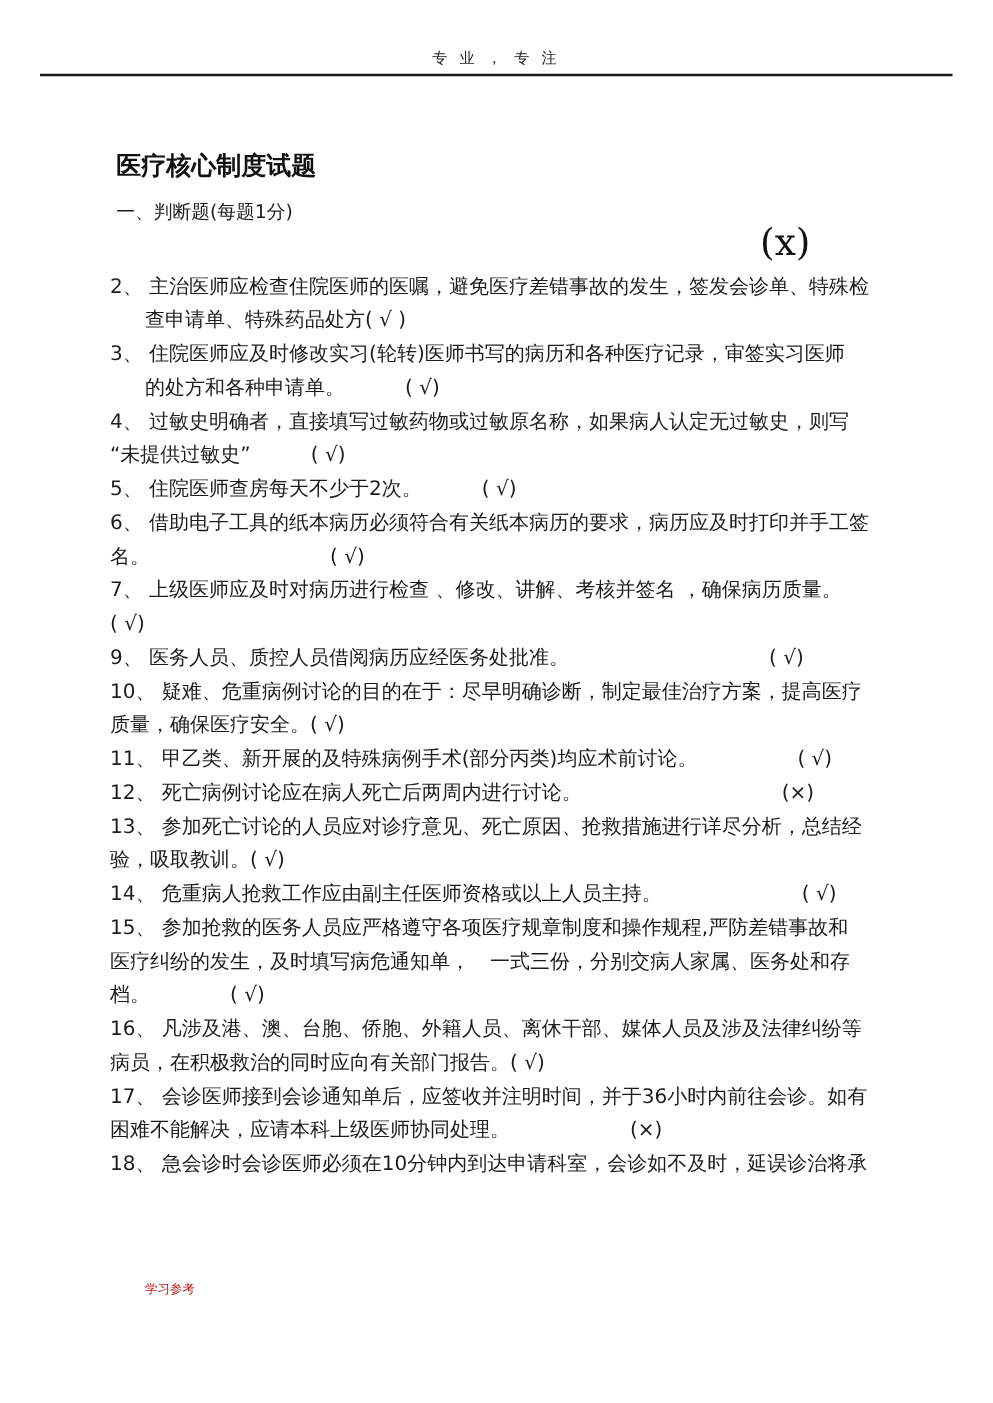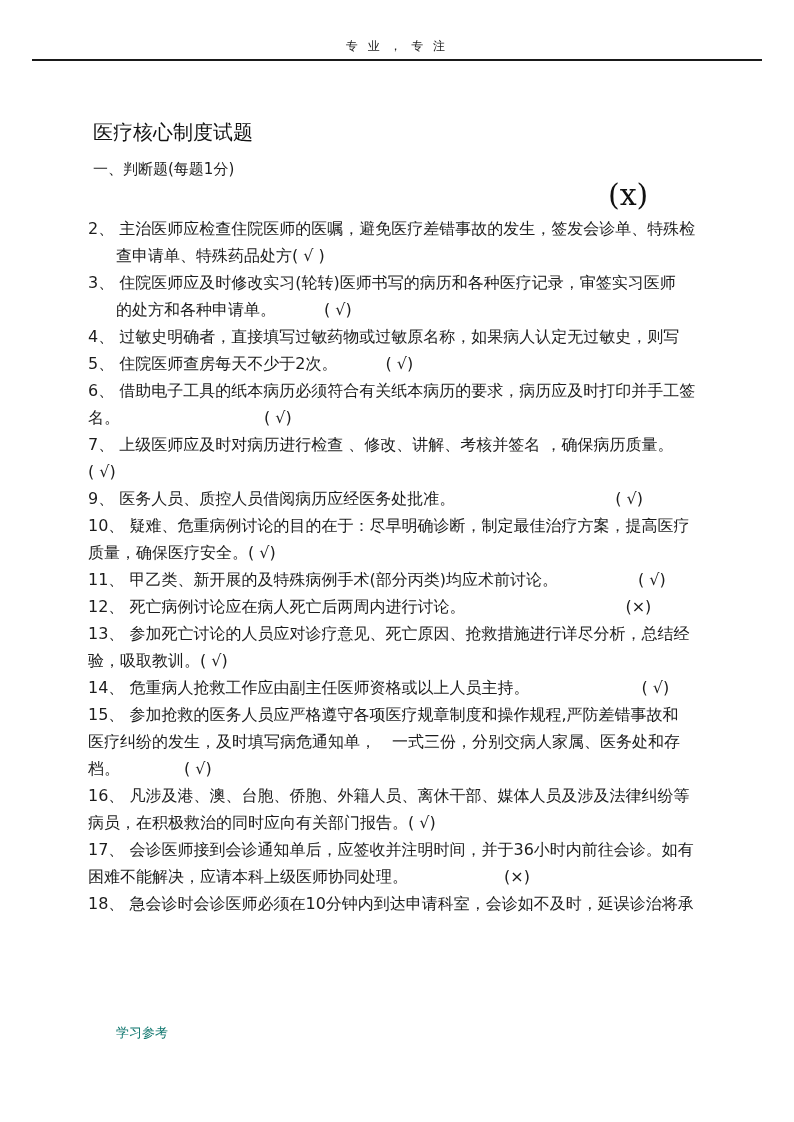--- a/index.html
+++ b/index.html
@@ -23,21 +23,21 @@
     letter-spacing: 3px;
     border-bottom: 2px solid #1a1a1a;
     padding-bottom: 4px;
     color: #222;
   }
   .doc-title {
     position: absolute;
     left: 93px;
     top: 106px;
     font-size: 20px;
-    font-weight: normal;
+    font-weight: bold;
     color: #111;
   }
   .section-heading {
     position: absolute;
     left: 93px;
     top: 160px;
     font-size: 15px;
   }
   .body-block {
     position: absolute;
@@ -59,22 +59,22 @@
     top: -7px;
     font-family: "DejaVu Serif", serif;
     font-size: 30px;
     color: #111;
     white-space: nowrap;
   }
   .footer {
     position: absolute;
     left: 116px;
     top: 1024px;
-    font-size: 13px;
-    color: #0f766e;
+    font-size: 10px;
+    color: #b91c1c;
   }
 </style>
 </head>
 <body>
 
 <div class="page">
 
   <div class="header">
     <span>专 业 ， 专 注</span>
   </div>
@@ -83,20 +83,21 @@
 
   <div class="section-heading">一、判断题(每题1分)</div>
 
   <div class="body-block">
       <div class="line"><span class="big-answer">(x)</span></div>
       <div class="line"><span>2、 主治医师应检查住院医师的医嘱，避免医疗差错事故的发生，签发会诊单、特殊检</span></div>
       <div class="line indent"><span>查申请单、特殊药品处方( √ )</span></div>
       <div class="line"><span>3、 住院医师应及时修改实习(轮转)医师书写的病历和各种医疗记录，审签实习医师</span></div>
       <div class="line indent"><span>的处方和各种申请单。　　　( √)</span></div>
       <div class="line"><span>4、 过敏史明确者，直接填写过敏药物或过敏原名称，如果病人认定无过敏史，则写</span></div>
+      <div class="line"><span>“未提供过敏史”　　　( √)</span></div>
       <div class="line"><span>5、 住院医师查房每天不少于2次。　　　( √)</span></div>
       <div class="line"><span>6、 借助电子工具的纸本病历必须符合有关纸本病历的要求，病历应及时打印并手工签</span></div>
       <div class="line"><span>名。　　　　　　　　　( √)</span></div>
       <div class="line"><span>7、 上级医师应及时对病历进行检查 、修改、讲解、考核并签名 ，确保病历质量。</span></div>
       <div class="line"><span>( √)</span></div>
       <div class="line"><span>9、 医务人员、质控人员借阅病历应经医务处批准。　　　　　　　　　　( √)</span></div>
       <div class="line"><span>10、 疑难、危重病例讨论的目的在于：尽早明确诊断，制定最佳治疗方案，提高医疗</span></div>
       <div class="line"><span>质量，确保医疗安全。( √)</span></div>
       <div class="line"><span>11、 甲乙类、新开展的及特殊病例手术(部分丙类)均应术前讨论。　　　　　( √)</span></div>
       <div class="line"><span>12、 死亡病例讨论应在病人死亡后两周内进行讨论。　　　　　　　　　　(×)</span></div>

